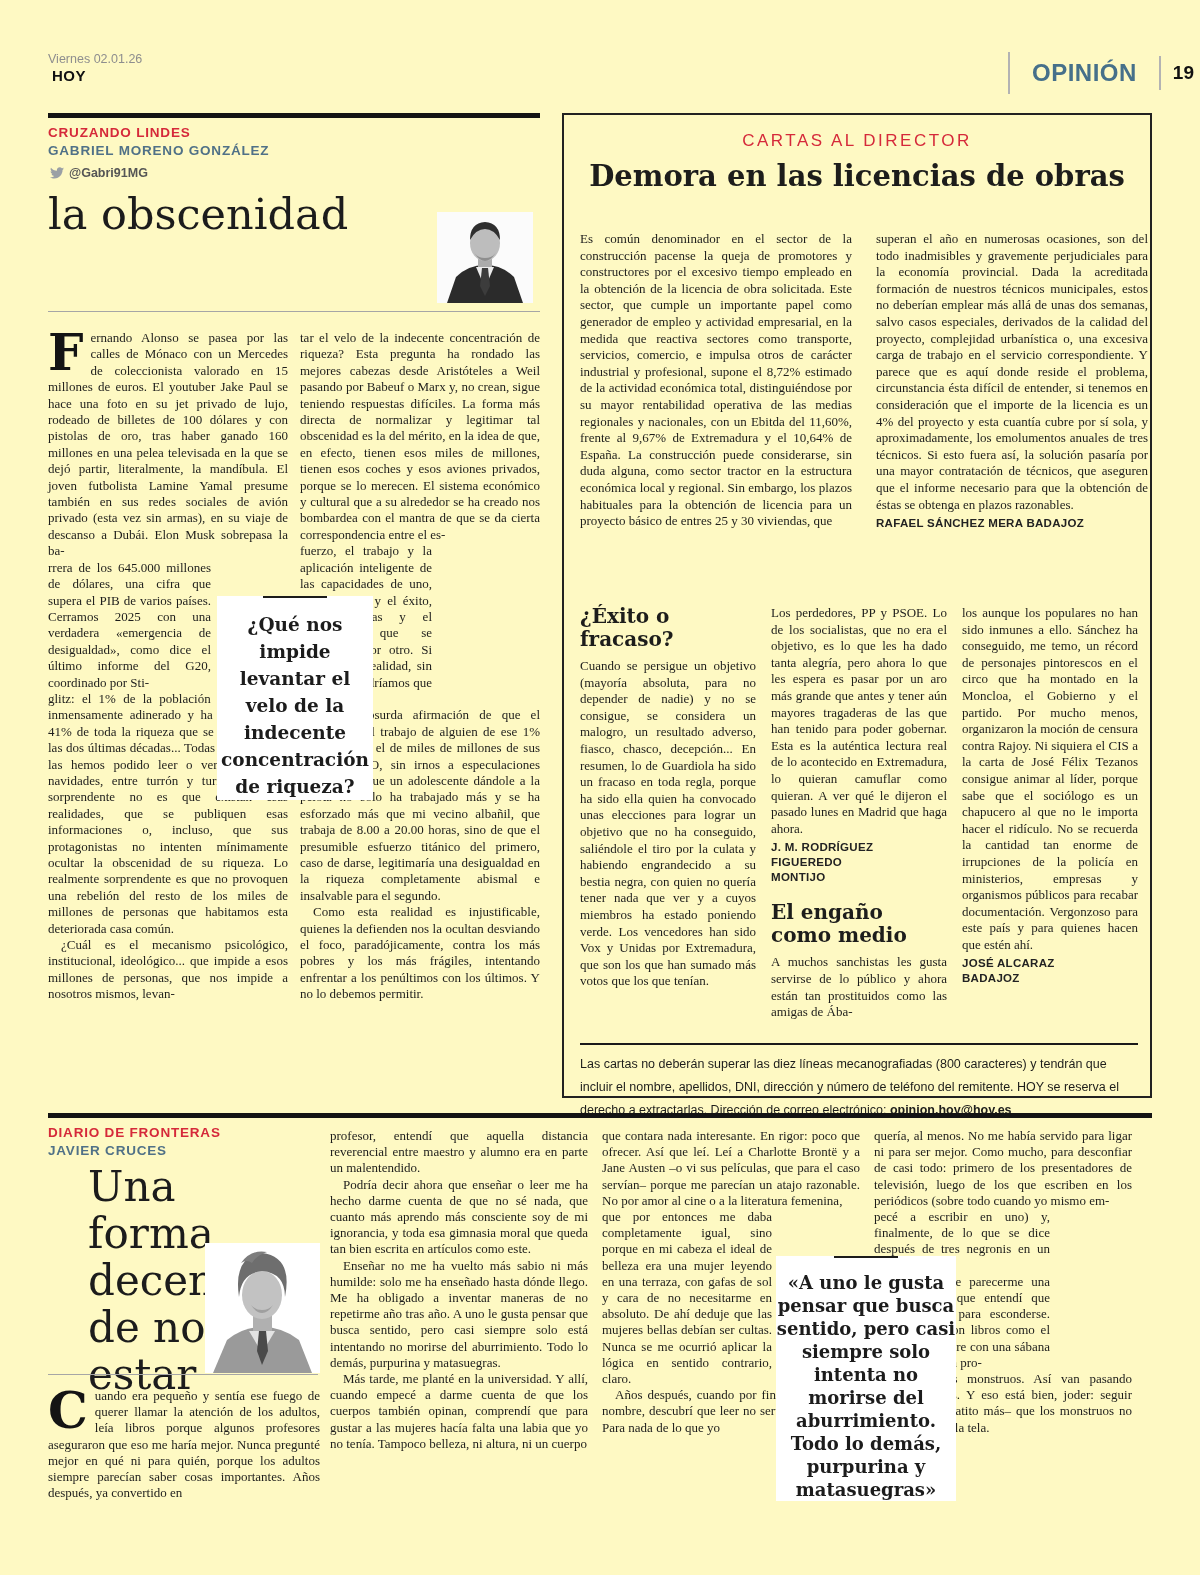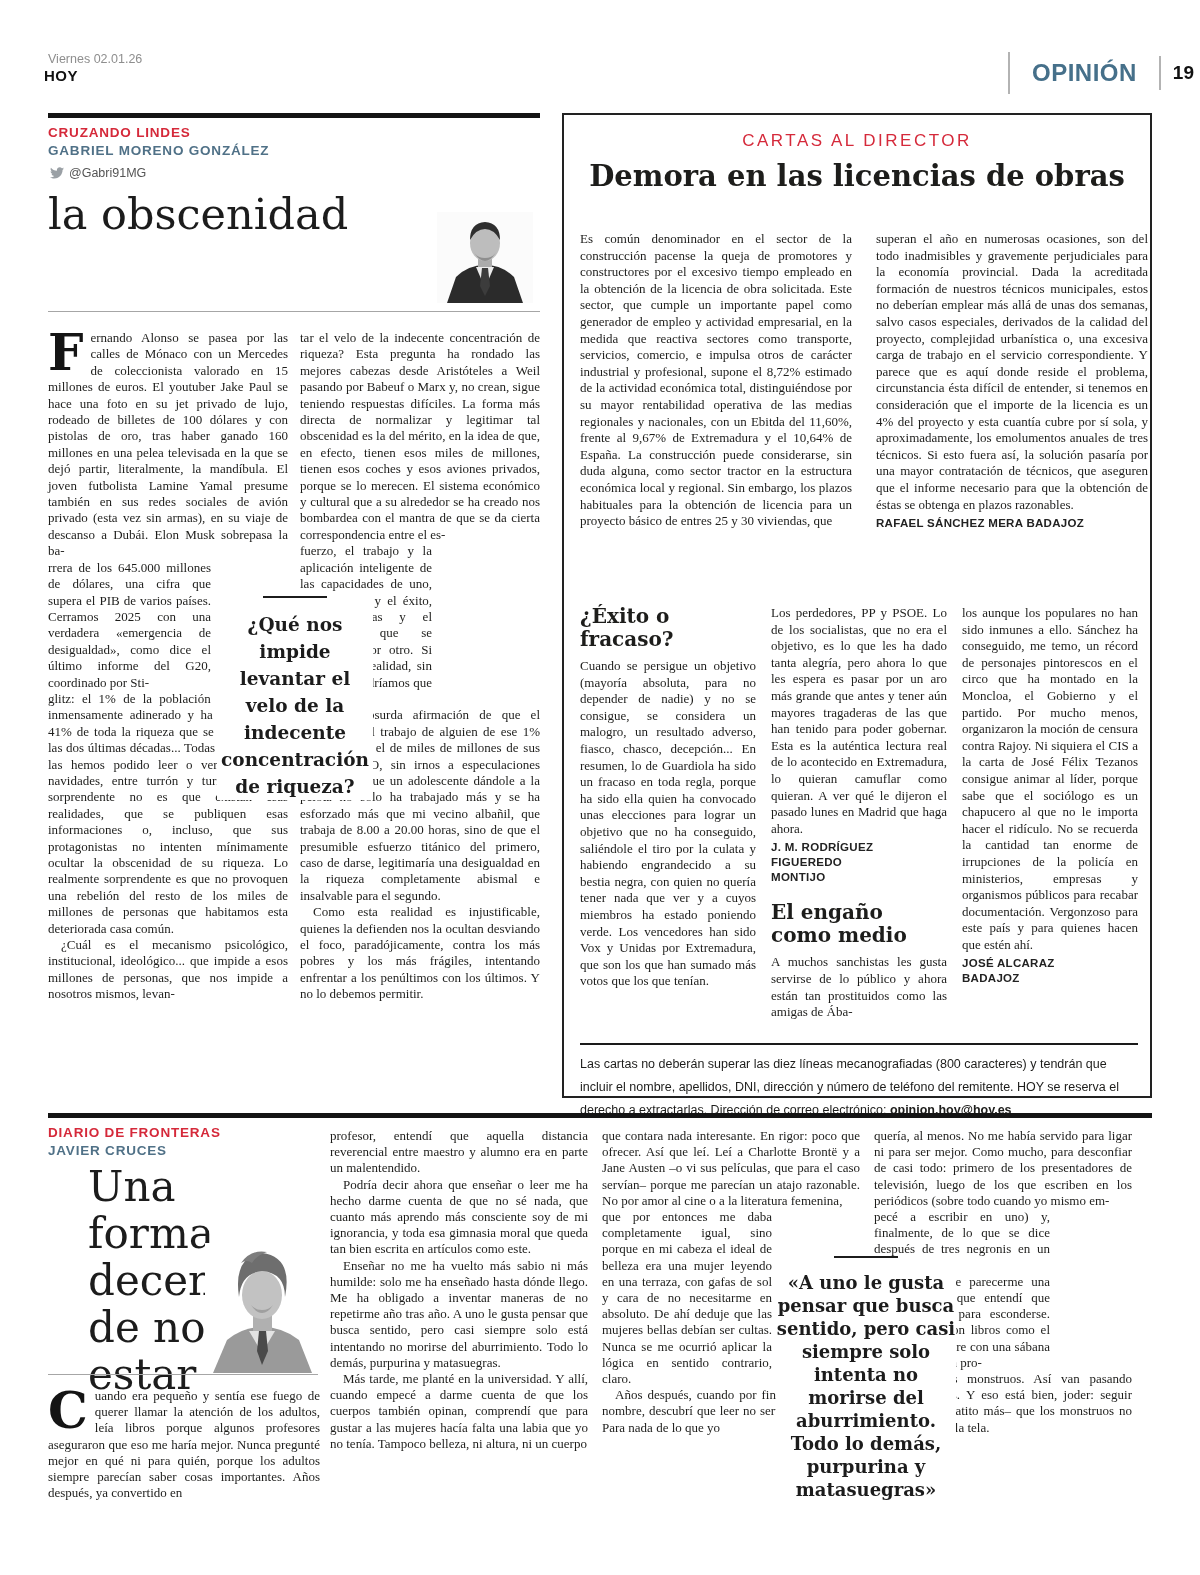--- a/index.html
+++ b/index.html
@@ -1,35 +1,35 @@
 <!DOCTYPE html>
 <html lang="es"><head>
 <meta charset="utf-8">
 <style>
   html,body{margin:0;padding:0;background:#e8e8e8;}
-  #page{position:relative;width:1200px;height:1575px;background:#ffffff;overflow:hidden;
+  #page{position:relative;width:1200px;height:1575px;background:#fef9c3;overflow:hidden;
         font-family:"Liberation Serif","DejaVu Serif",serif;color:#1d1d1b;}
   .abs{position:absolute;}
   .sans{font-family:"Liberation Sans","DejaVu Sans",sans-serif;}
   .serifhead{font-family:"DejaVu Serif","Liberation Serif",serif;}
 
   
   .date-label{left:48px;top:52px;font-size:12.5px;color:#8e8e8e;}
-  .brand-label{left:44px;top:67px;font-size:15px;font-weight:bold;color:#111;letter-spacing:.5px;}
+  .brand-label{left:52px;top:67px;font-size:15px;font-weight:bold;color:#111;letter-spacing:.5px;}
   .section-flag{left:1008px;top:52px;display:flex;align-items:center;height:42px;}
   .vbar{width:2px;height:42px;background:#b3b3b3;}
   .vbar.short{height:34px;}
   .section-name{font-size:24px;font-weight:bold;color:#46708a;letter-spacing:.5px;margin:0 22px;}
   .page-num{font-size:19px;font-weight:bold;color:#111;margin-left:12px;}
 
   
   .topbar{height:5px;background:#141414;}
   .kicker{font-size:13.5px;font-weight:bold;letter-spacing:.8px;color:#d5293a;}
   .author{font-size:13.5px;font-weight:bold;letter-spacing:.8px;color:#507187;}
-  .tw-row{display:flex;align-items:center;gap:5px;color:#555;font-size:12.5px;}
+  .tw-row{display:flex;align-items:center;gap:5px;color:#555;font-size:12.5px;font-weight:bold;}
   .headline{font-size:43px;line-height:48px;color:#1c1c1c;}
   .hairline{height:1px;background:#a6a6a6;}
   .body-text{font-size:13px;line-height:16.4px;text-align:justify;hyphens:auto;-webkit-hyphens:auto;}
   .body-text p{margin:0;}
   .ind{text-indent:13px;}
   .narrow-left{width:163px;}
   .narrow-right{width:132px;margin-left:auto;}
   .dropcap{float:left;font-family:"DejaVu Serif",serif;font-weight:bold;
            font-size:50px;line-height:40px;padding:3px 7px 0 0;color:#141414;}
   .pullquote{text-align:center;font-family:"DejaVu Serif",serif;font-weight:bold;color:#1c1c1c;background:#fff;}

